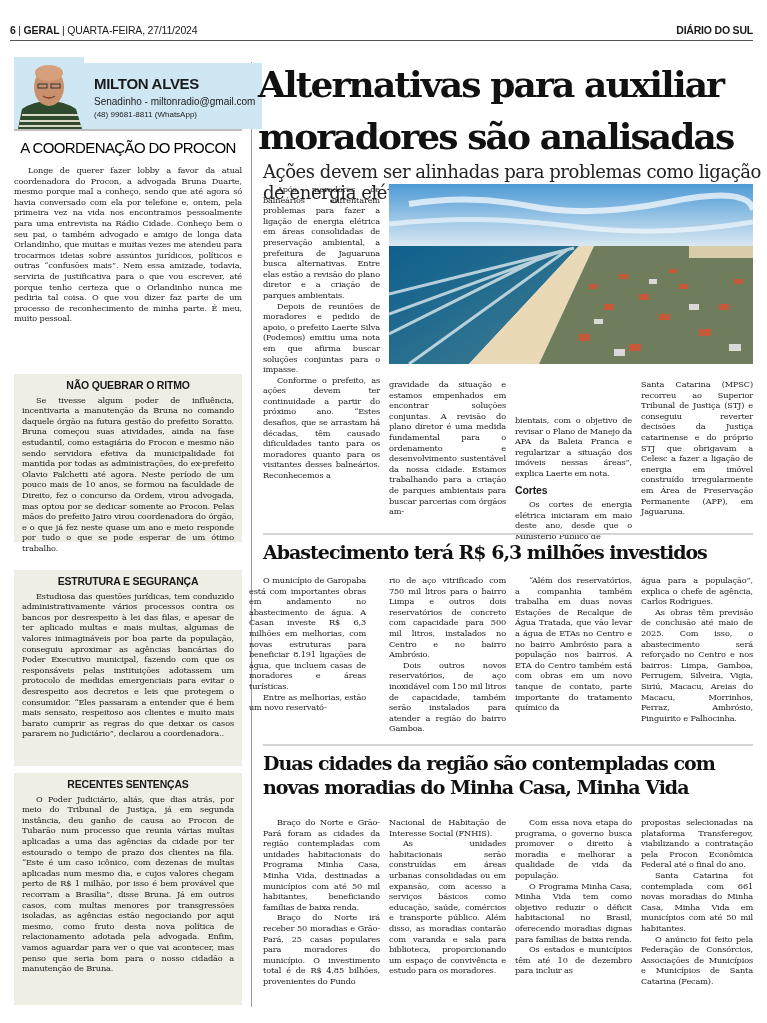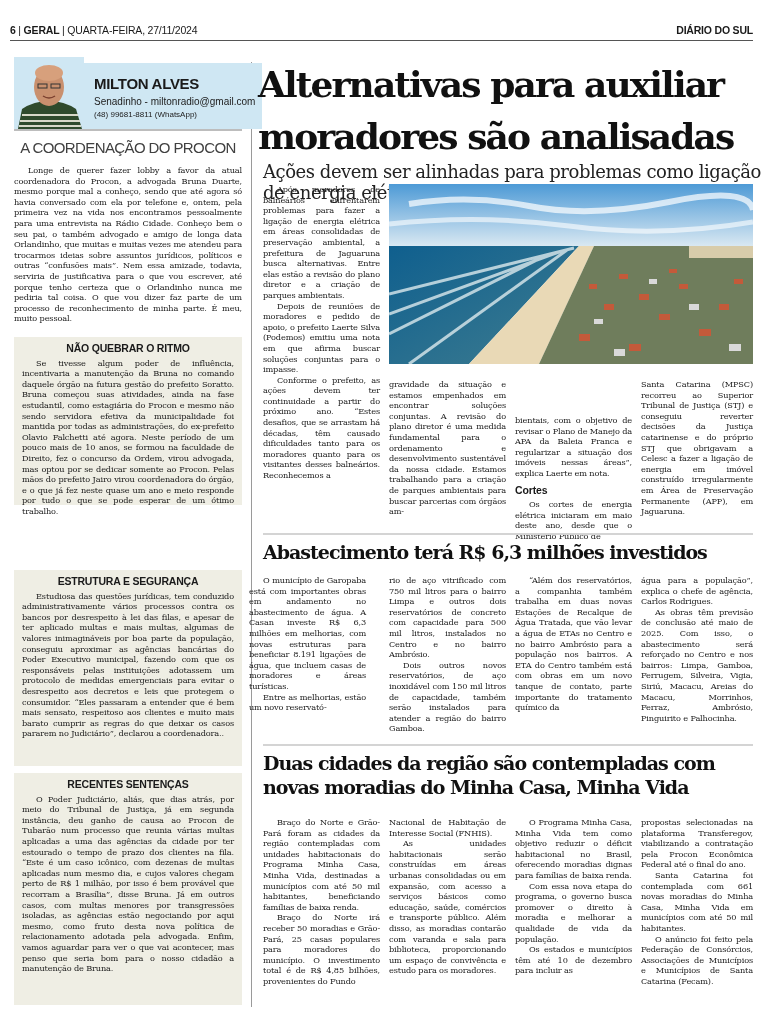--- a/index.html
+++ b/index.html
@@ -15,30 +15,30 @@
   .vrule { position: absolute; left: 251px; top: 62px; width: 1px; height: 945px; background: #9a9a9a; }
 
   
   .col-header { position: absolute; left: 14px; top: 63px; width: 248px; height: 66px; background: #cfe7f3; }
   .col-header .photo { position: absolute; left: 0; top: -6px; width: 70px; height: 72px; overflow: hidden; }
   .col-header .name { position: absolute; left: 80px; top: 12px; font-family: "Liberation Sans", sans-serif; font-weight: bold; font-size: 15px; letter-spacing: -0.3px; color: #1a1a1a; }
   .col-header .line1 { position: absolute; left: 80px; top: 33px; font-family: "Liberation Sans", sans-serif; font-size: 10px; color: #222; }
   .col-header .line2 { position: absolute; left: 80px; top: 47px; font-family: "Liberation Sans", sans-serif; font-size: 8px; color: #222; }
   .col-underline { position: absolute; left: 14px; top: 129px; width: 228px; height: 2px; background: #bdbdbd; }
 
-  .col-title { position: absolute; left: 14px; top: 139px; width: 228px; text-align: center; font-family: "Liberation Sans", sans-serif; font-size: 15px; letter-spacing: -0.6px; color: #404040; }
+  .col-title { position: absolute; left: 14px; top: 139px; width: 228px; text-align: center; font-family: "Liberation Sans", sans-serif; font-size: 15px; letter-spacing: -0.6px; color: #000000; }
 
   .body-text { font-family: "DejaVu Serif", serif; font-size: 8.2px; line-height: 10.6px; text-align: justify; hyphens: auto; color: #1a1a1a; letter-spacing: -0.15px; }
   .body-text p { text-indent: 14px; }
 
   .col-intro { position: absolute; left: 14px; top: 165px; width: 228px; }
 
   .box { position: absolute; left: 14px; width: 228px; background: #efeee4; padding: 6px 8px 6px 8px; }
   .box h3 { font-family: "Liberation Sans", sans-serif; font-weight: bold; font-size: 10.5px; text-align: center; margin: 0 0 4px 0; letter-spacing: -0.2px; }
-  .box1 { top: 337px; height: 168px; }
+  .box1 { top: 374px; height: 168px; }
   .box2 { top: 570px; height: 196px; }
   .box3 { top: 773px; height: 232px; }
 
   
   .main-h1 { position: absolute; left: 258px; top: 58px; width: 500px; font-family: "DejaVu Serif", serif; font-weight: bold; font-size: 36px; line-height: 52px; letter-spacing: -1.9px; color: #111; }
   .main-sub { position: absolute; left: 263px; top: 161px; width: 500px; font-family: "DejaVu Serif", serif; font-size: 18px; letter-spacing: -0.45px; color: #222; }
 
   .photo-main { position: absolute; left: 389px; top: 184px; width: 364px; height: 180px; overflow: hidden; }
 
   .a1c1 { position: absolute; left: 263px; top: 184px; width: 117px; }
@@ -206,21 +206,21 @@
 <h2 class="h2 h2b">Duas cidades da região são contempladas com novas moradias do Minha Casa, Minha Vida</h2>
 <div class="a3c1 body-text">
   <p>Braço do Norte e Grão-Pará foram as cidades da região contempladas com unidades habitacionais do Programa Minha Casa, Minha Vida, destinadas a municípios com até 50 mil habitantes, beneficiando famílias de baixa renda.</p>
   <p>Braço do Norte irá receber 50 moradias e Grão-Pará, 25 casas populares para moradores do município. O investimento total é de R$ 4,85 bilhões, provenientes do Fundo</p>
 </div>
 <div class="a3c2 body-text">
   <p class="noindent">Nacional de Habitação de Interesse Social (FNHIS).</p>
   <p>As unidades habitacionais serão construídas em áreas urbanas consolidadas ou em expansão, com acesso a serviços básicos como educação, saúde, comércios e transporte público. Além disso, as moradias contarão com varanda e sala para biblioteca, proporcionando um espaço de convivência e estudo para os moradores.</p>
 </div>
 <div class="a3c3 body-text">
+  <p>Com essa nova etapa do programa, o governo busca promover o direito à moradia e melhorar a qualidade de vida da população.</p>
   <p>O Programa Minha Casa, Minha Vida tem como objetivo reduzir o déficit habitacional no Brasil, oferecendo moradias dignas para famílias de baixa renda.</p>
-  <p>Com essa nova etapa do programa, o governo busca promover o direito à moradia e melhorar a qualidade de vida da população.</p>
   <p>Os estados e municípios têm até 10 de dezembro para incluir as</p>
 </div>
 <div class="a3c4 body-text">
   <p class="noindent">propostas selecionadas na plataforma Transferegov, viabilizando a contratação pela Procon Econômica Federal até o final do ano.</p>
   <p>Santa Catarina foi contemplada com 661 novas moradias do Minha Casa, Minha Vida em municípios com até 50 mil habitantes.</p>
   <p>O anúncio foi feito pela Federação de Consórcios, Associações de Municípios e Municípios de Santa Catarina (Fecam).</p>
 </div>
 
 </body></html>

